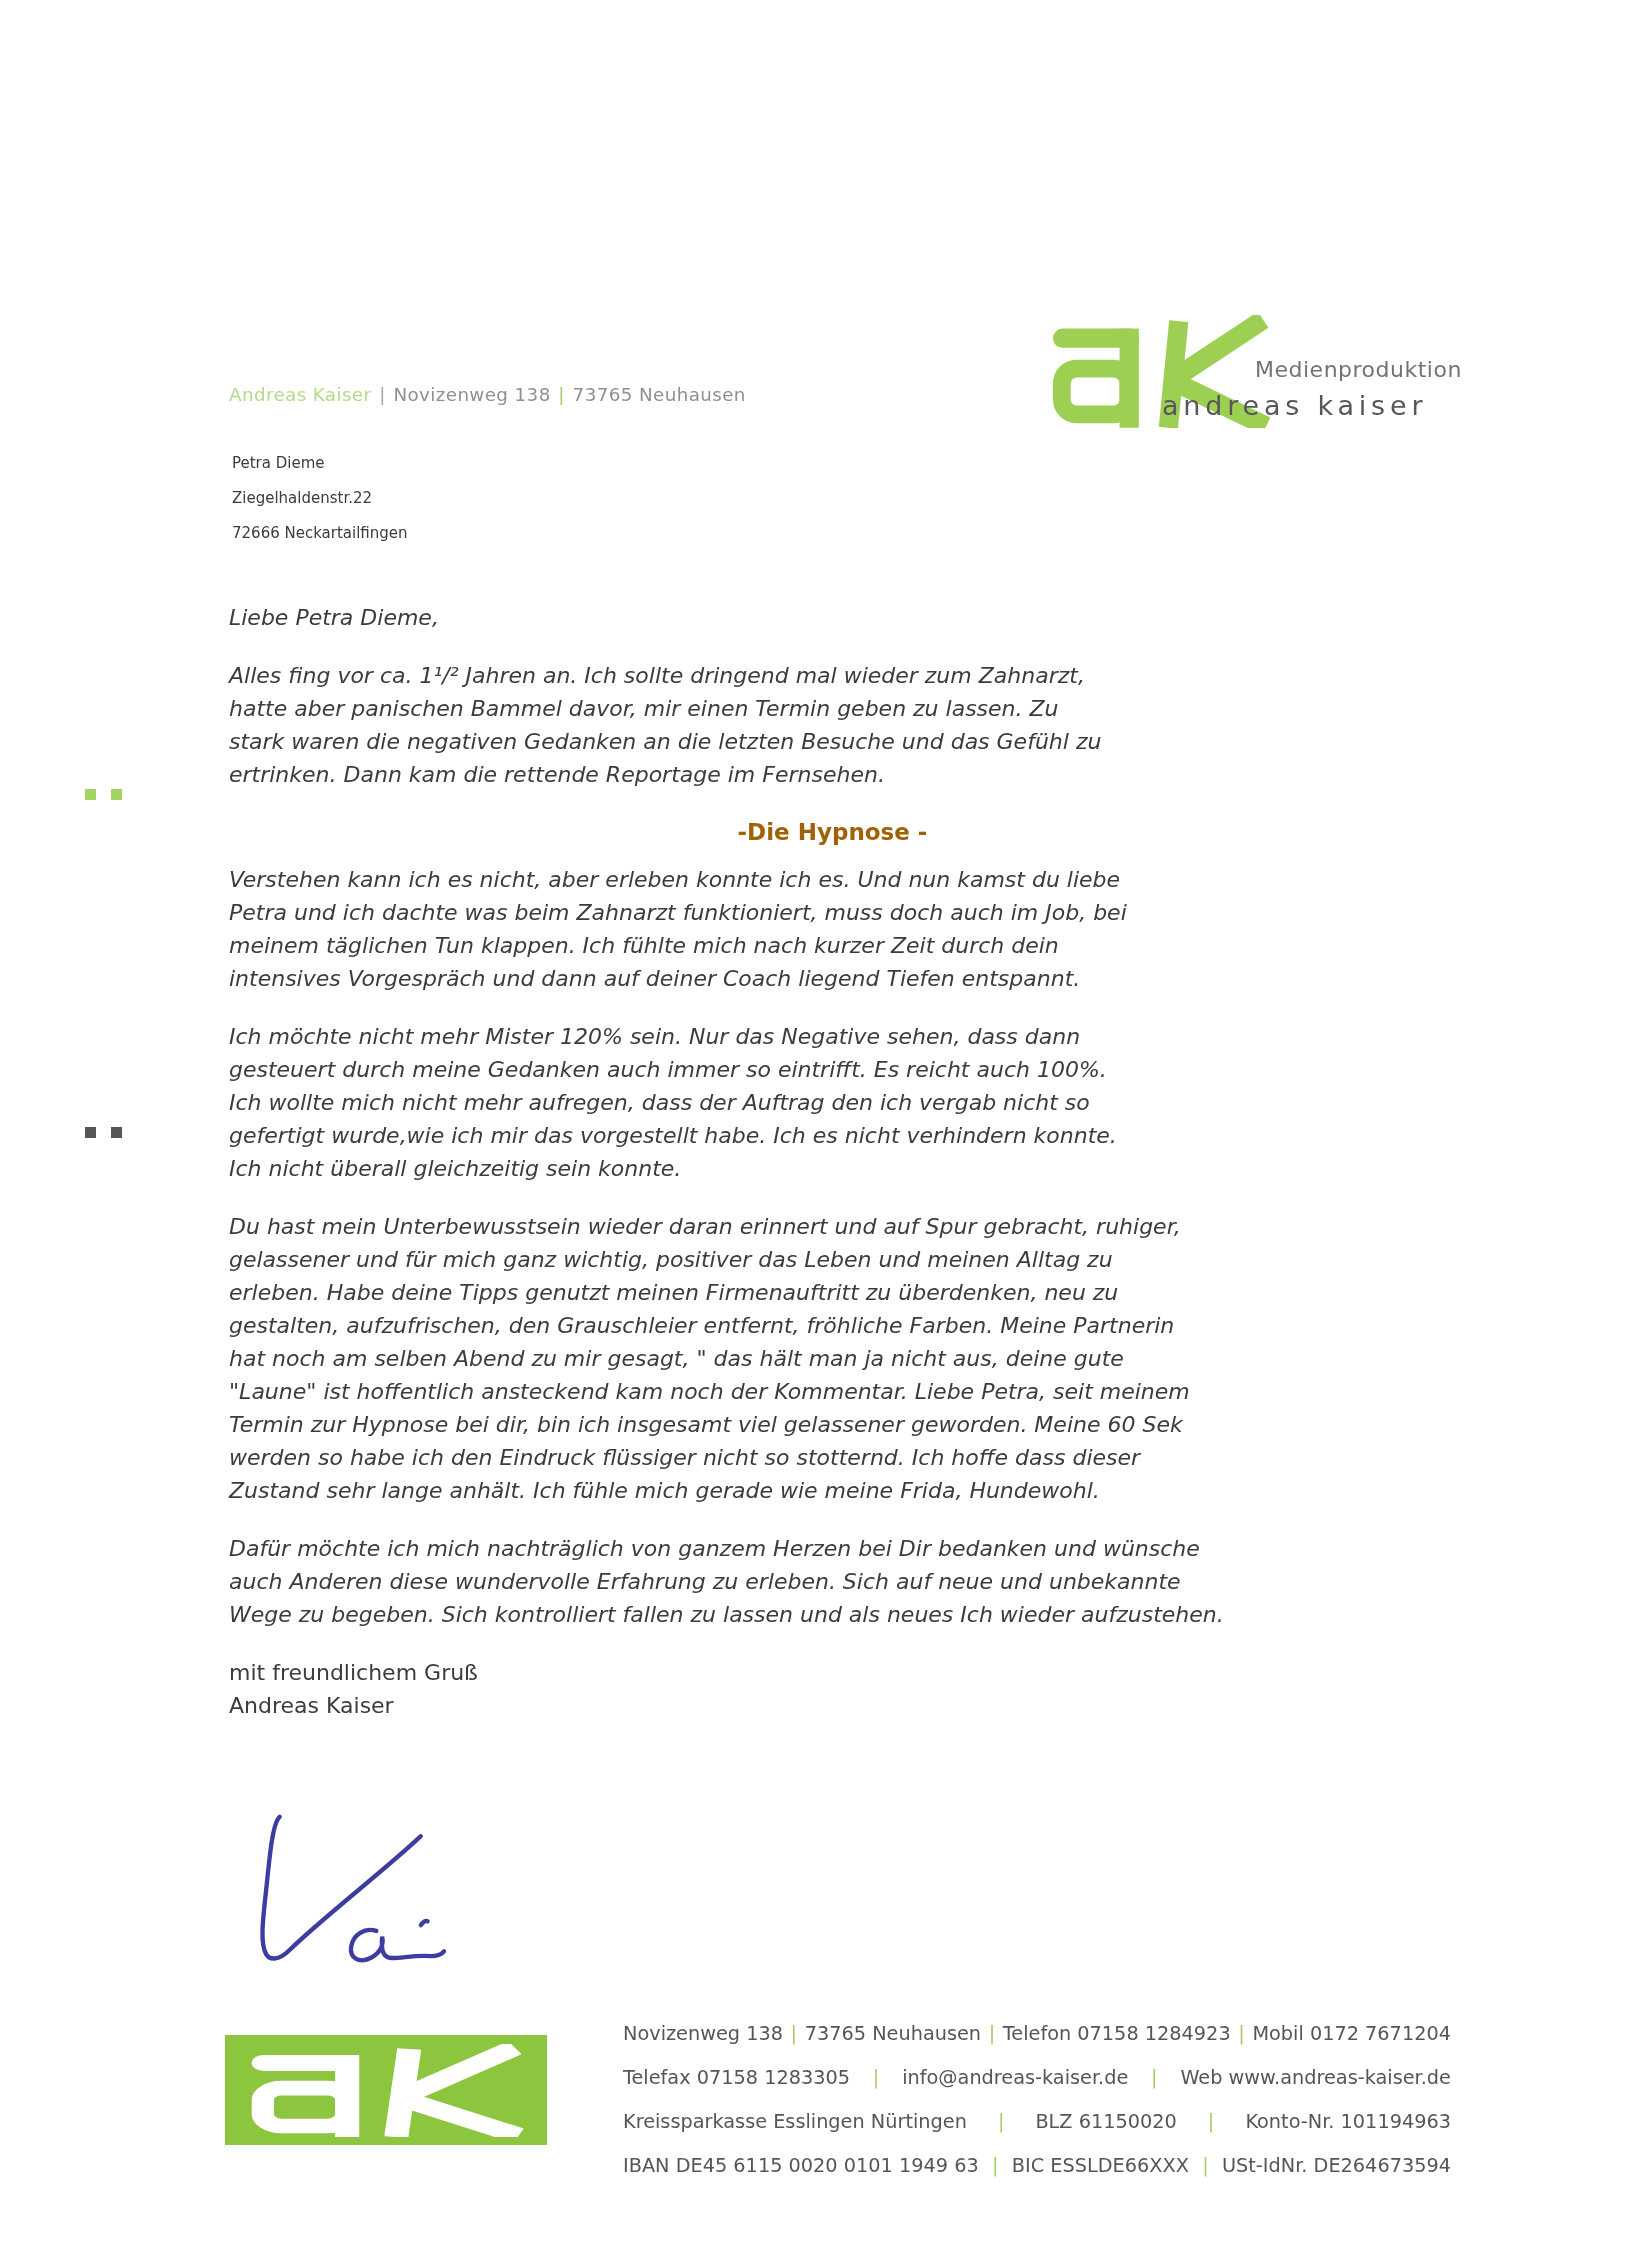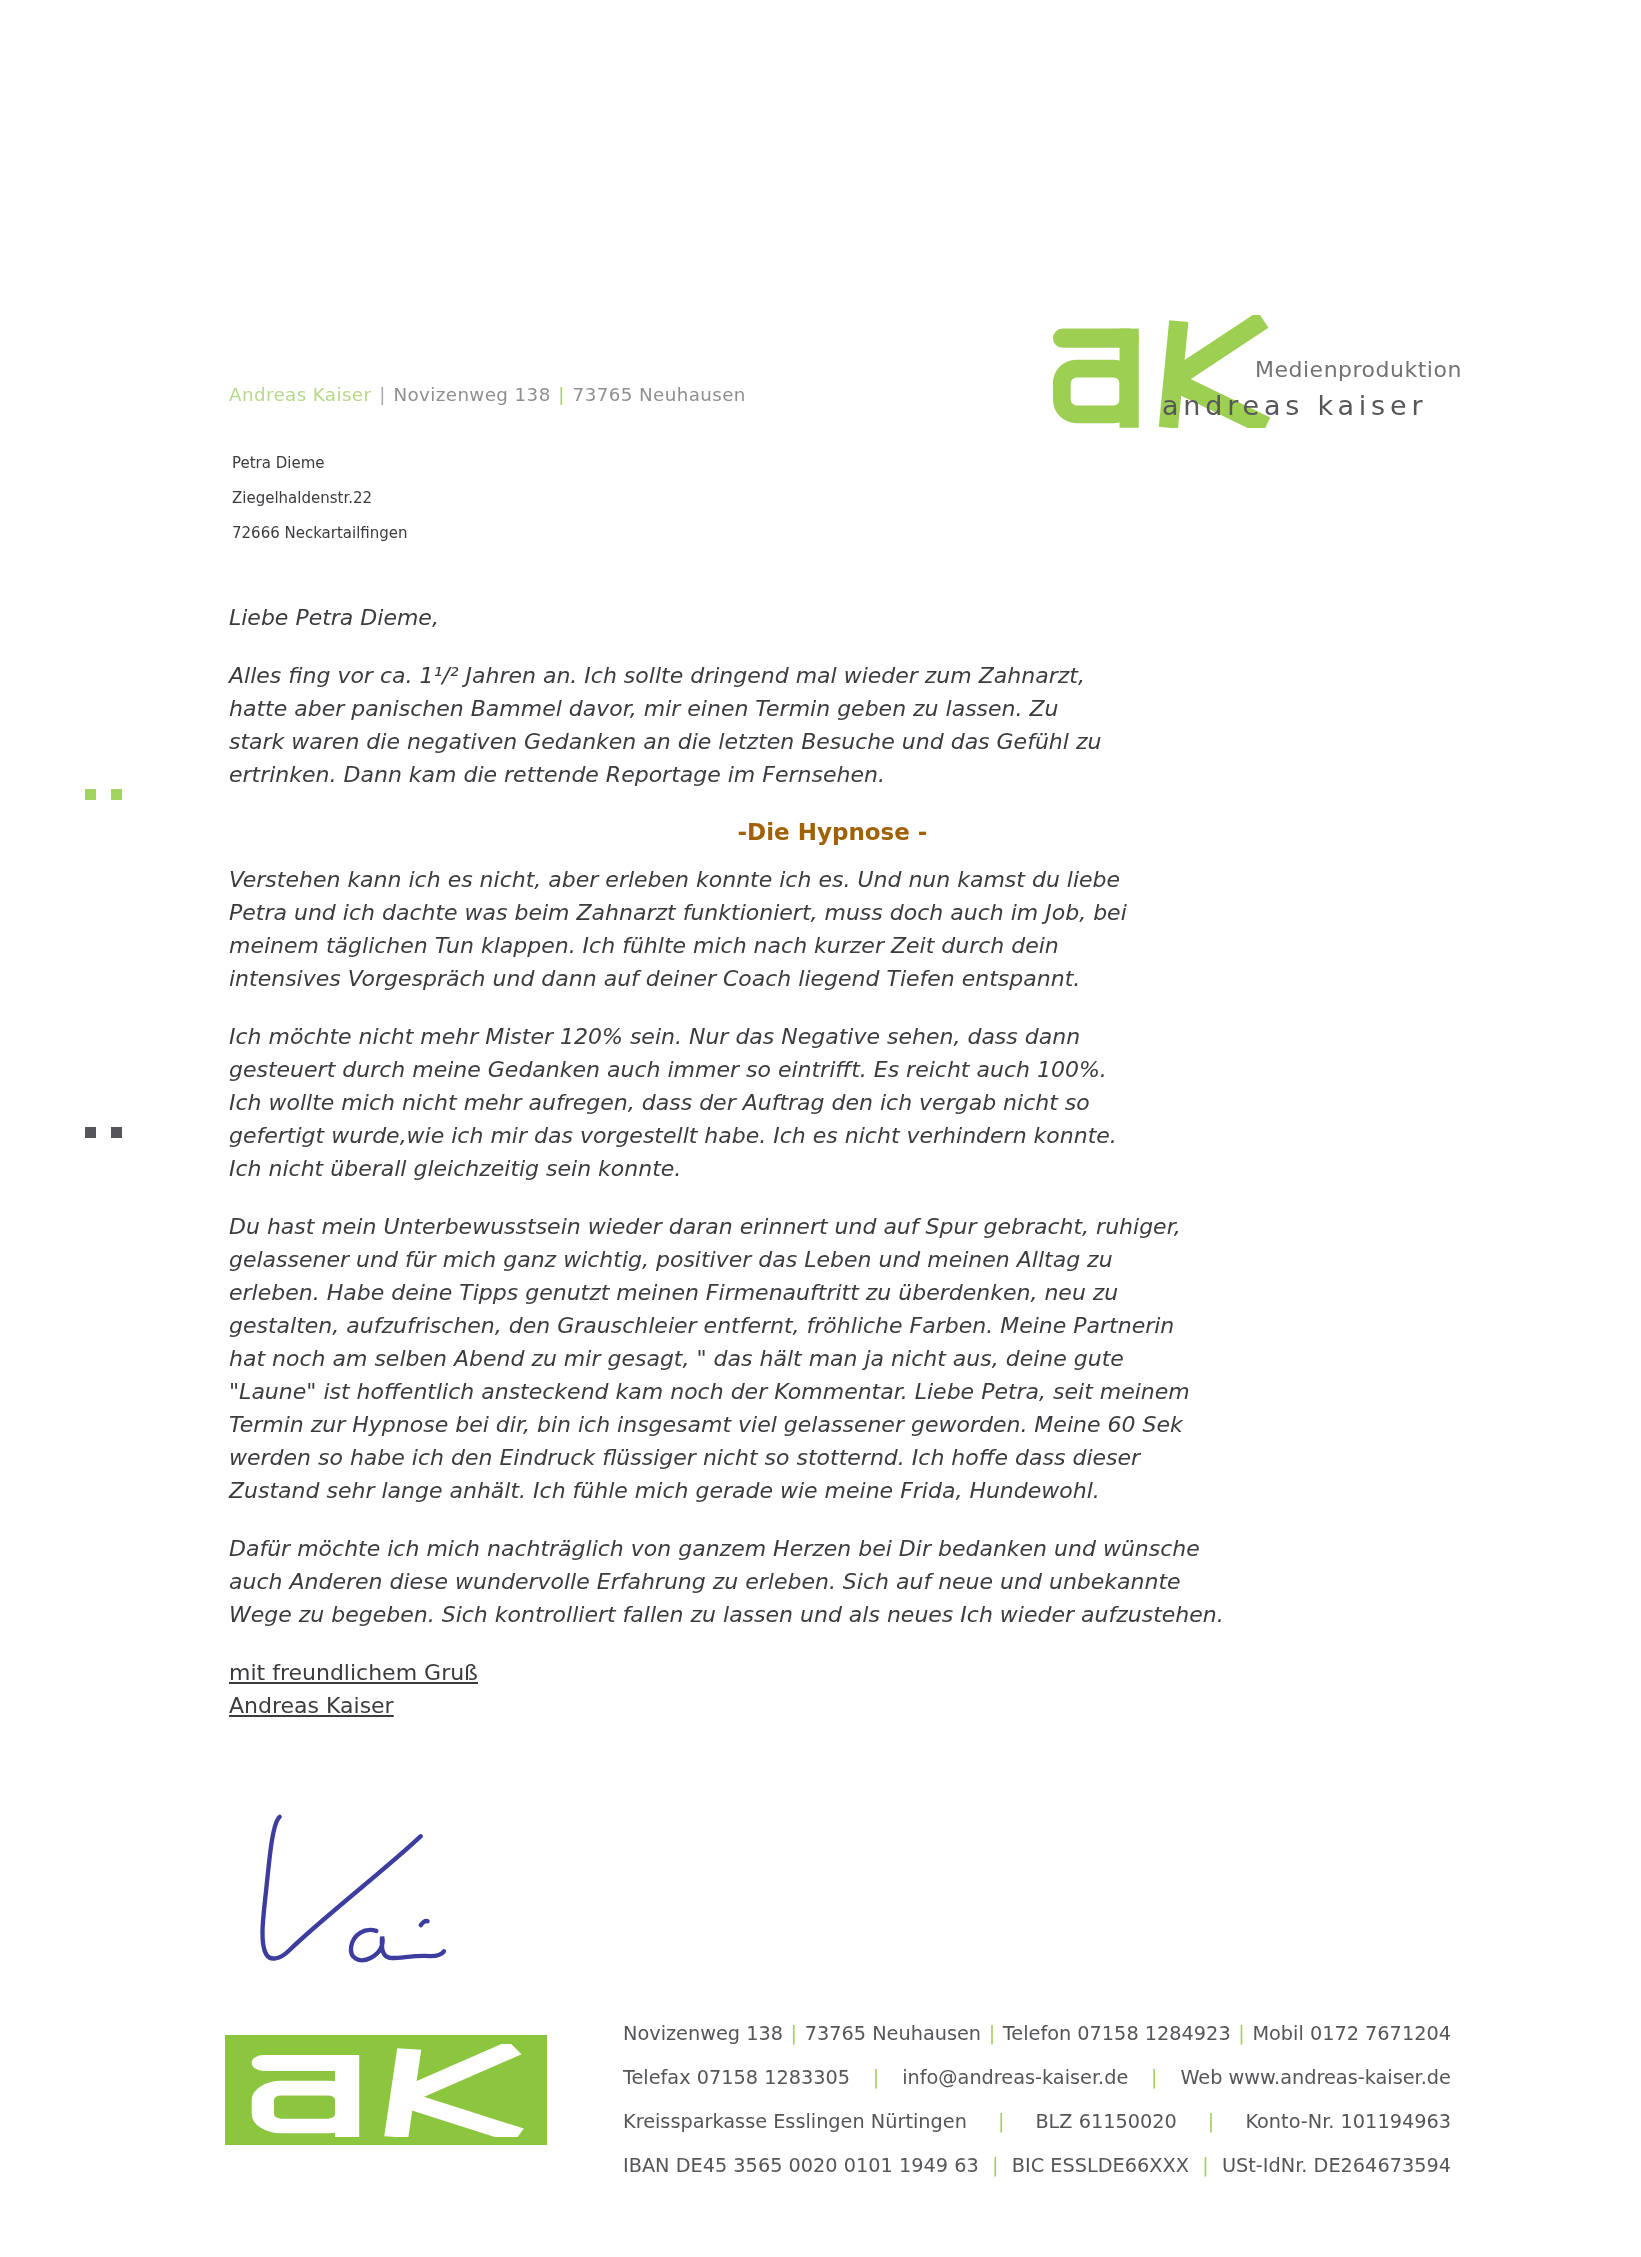--- a/index.html
+++ b/index.html
@@ -31,21 +31,21 @@
   
   .address{position:absolute;left:232px;top:446px;font-size:15px;line-height:35px;}
   
   .body{position:absolute;left:229px;top:601px;width:1207px;font-size:22px;line-height:33px;}
   .body p{margin:0 0 25px;white-space:pre-line;font-style:italic;}
   .salutation{margin:0 0 25px;}
   .heading{
     font-weight:bold;text-align:center;color:#a16207;
     margin:13.5px 0 13.5px;font-size:23px;
   }
-  .closing div{line-height:33px;text-decoration:underline;}
+  .closing div{line-height:33px;}
   
   .signature{position:absolute;left:241px;top:1813px;}
   
   .mark{position:absolute;width:10.6px;height:10.6px;}
   .mark.green{background:#a2d45f;}
   .mark.gray{background:#56565a;}
   
   .footer-logo-box{
     position:absolute;left:225px;top:2035px;width:322px;height:110px;
     background:#8cc63e;
@@ -172,21 +172,21 @@
         <span>Web www.andreas-kaiser.de</span>
       </div>
       <div class="f-line">
         <span>Kreissparkasse Esslingen Nürtingen</span>
         <span class="f-sep">|</span>
         <span>BLZ 61150020</span>
         <span class="f-sep">|</span>
         <span>Konto-Nr. 101194963</span>
       </div>
       <div class="f-line">
-        <span>IBAN DE45 3565 0020 0101 1949 63</span>
+        <span>IBAN DE45 6115 0020 0101 1949 63</span>
         <span class="f-sep">|</span>
         <span>BIC ESSLDE66XXX</span>
         <span class="f-sep">|</span>
         <span>USt-IdNr. DE264673594</span>
       </div>
     </div>
 
 </div>
 
 

